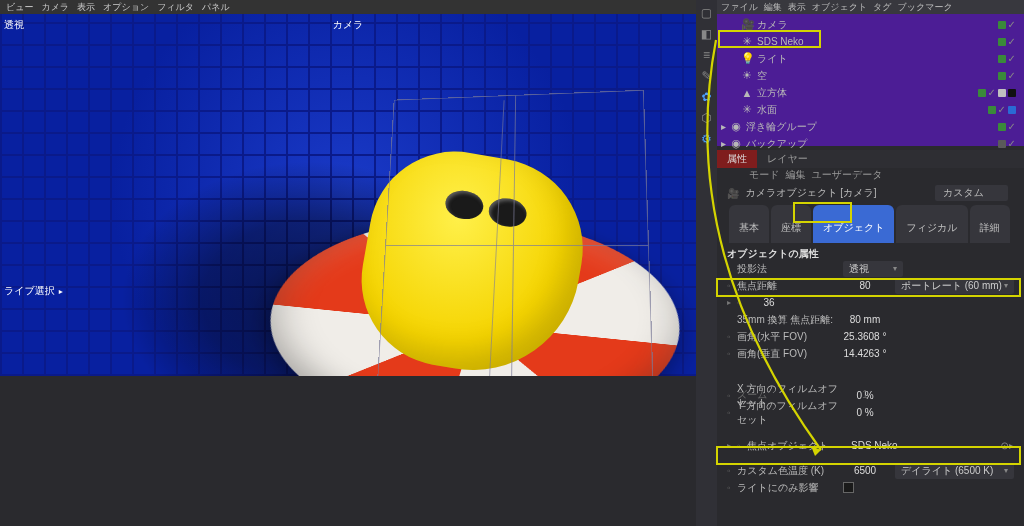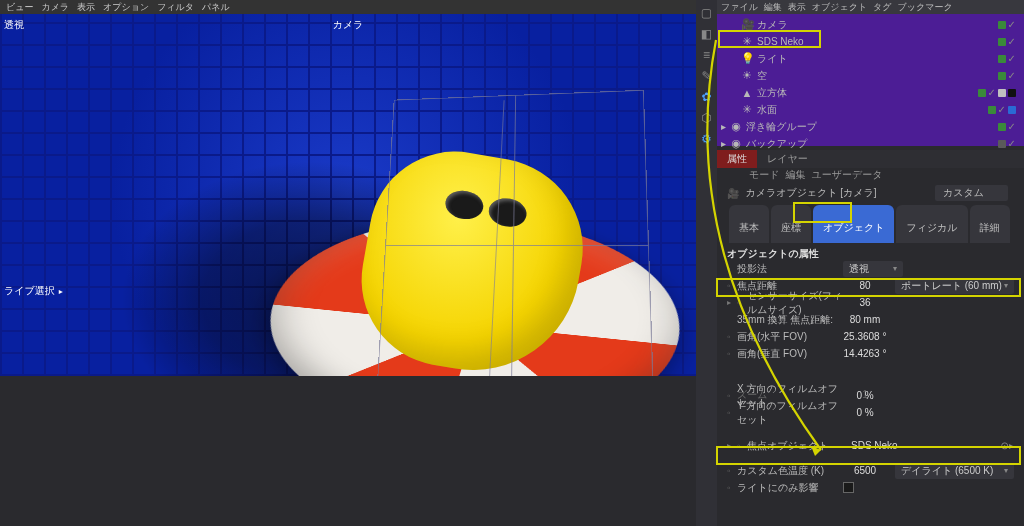--- a/index.html
+++ b/index.html
@@ -261,21 +261,20 @@
     </div>
   <div class="prow">
       <span class="bullet">◦</span>
       <span class="lbl">焦点距離</span>
       <span class="val">80</span>
       <span class="dd2">ポートレート (60 mm)</span>
     </div>
   <div class="prow">
       <span class="tri2">▸</span>
       <span class="bullet">◦</span>
-      <span class="lbl" style="flex:0 0 96px">センサーサイズ(フィルムサイズ)</span>
       <span class="val">36</span>
     </div>
   <div class="prow">
       <span class="bullet"></span>
       <span class="lbl">35mm 換算 焦点距離:</span>
       <span class="val">80 mm</span>
     </div>
   <div class="prow">
       <span class="bullet">◦</span>
       <span class="lbl">画角(水平 FOV)</span>

